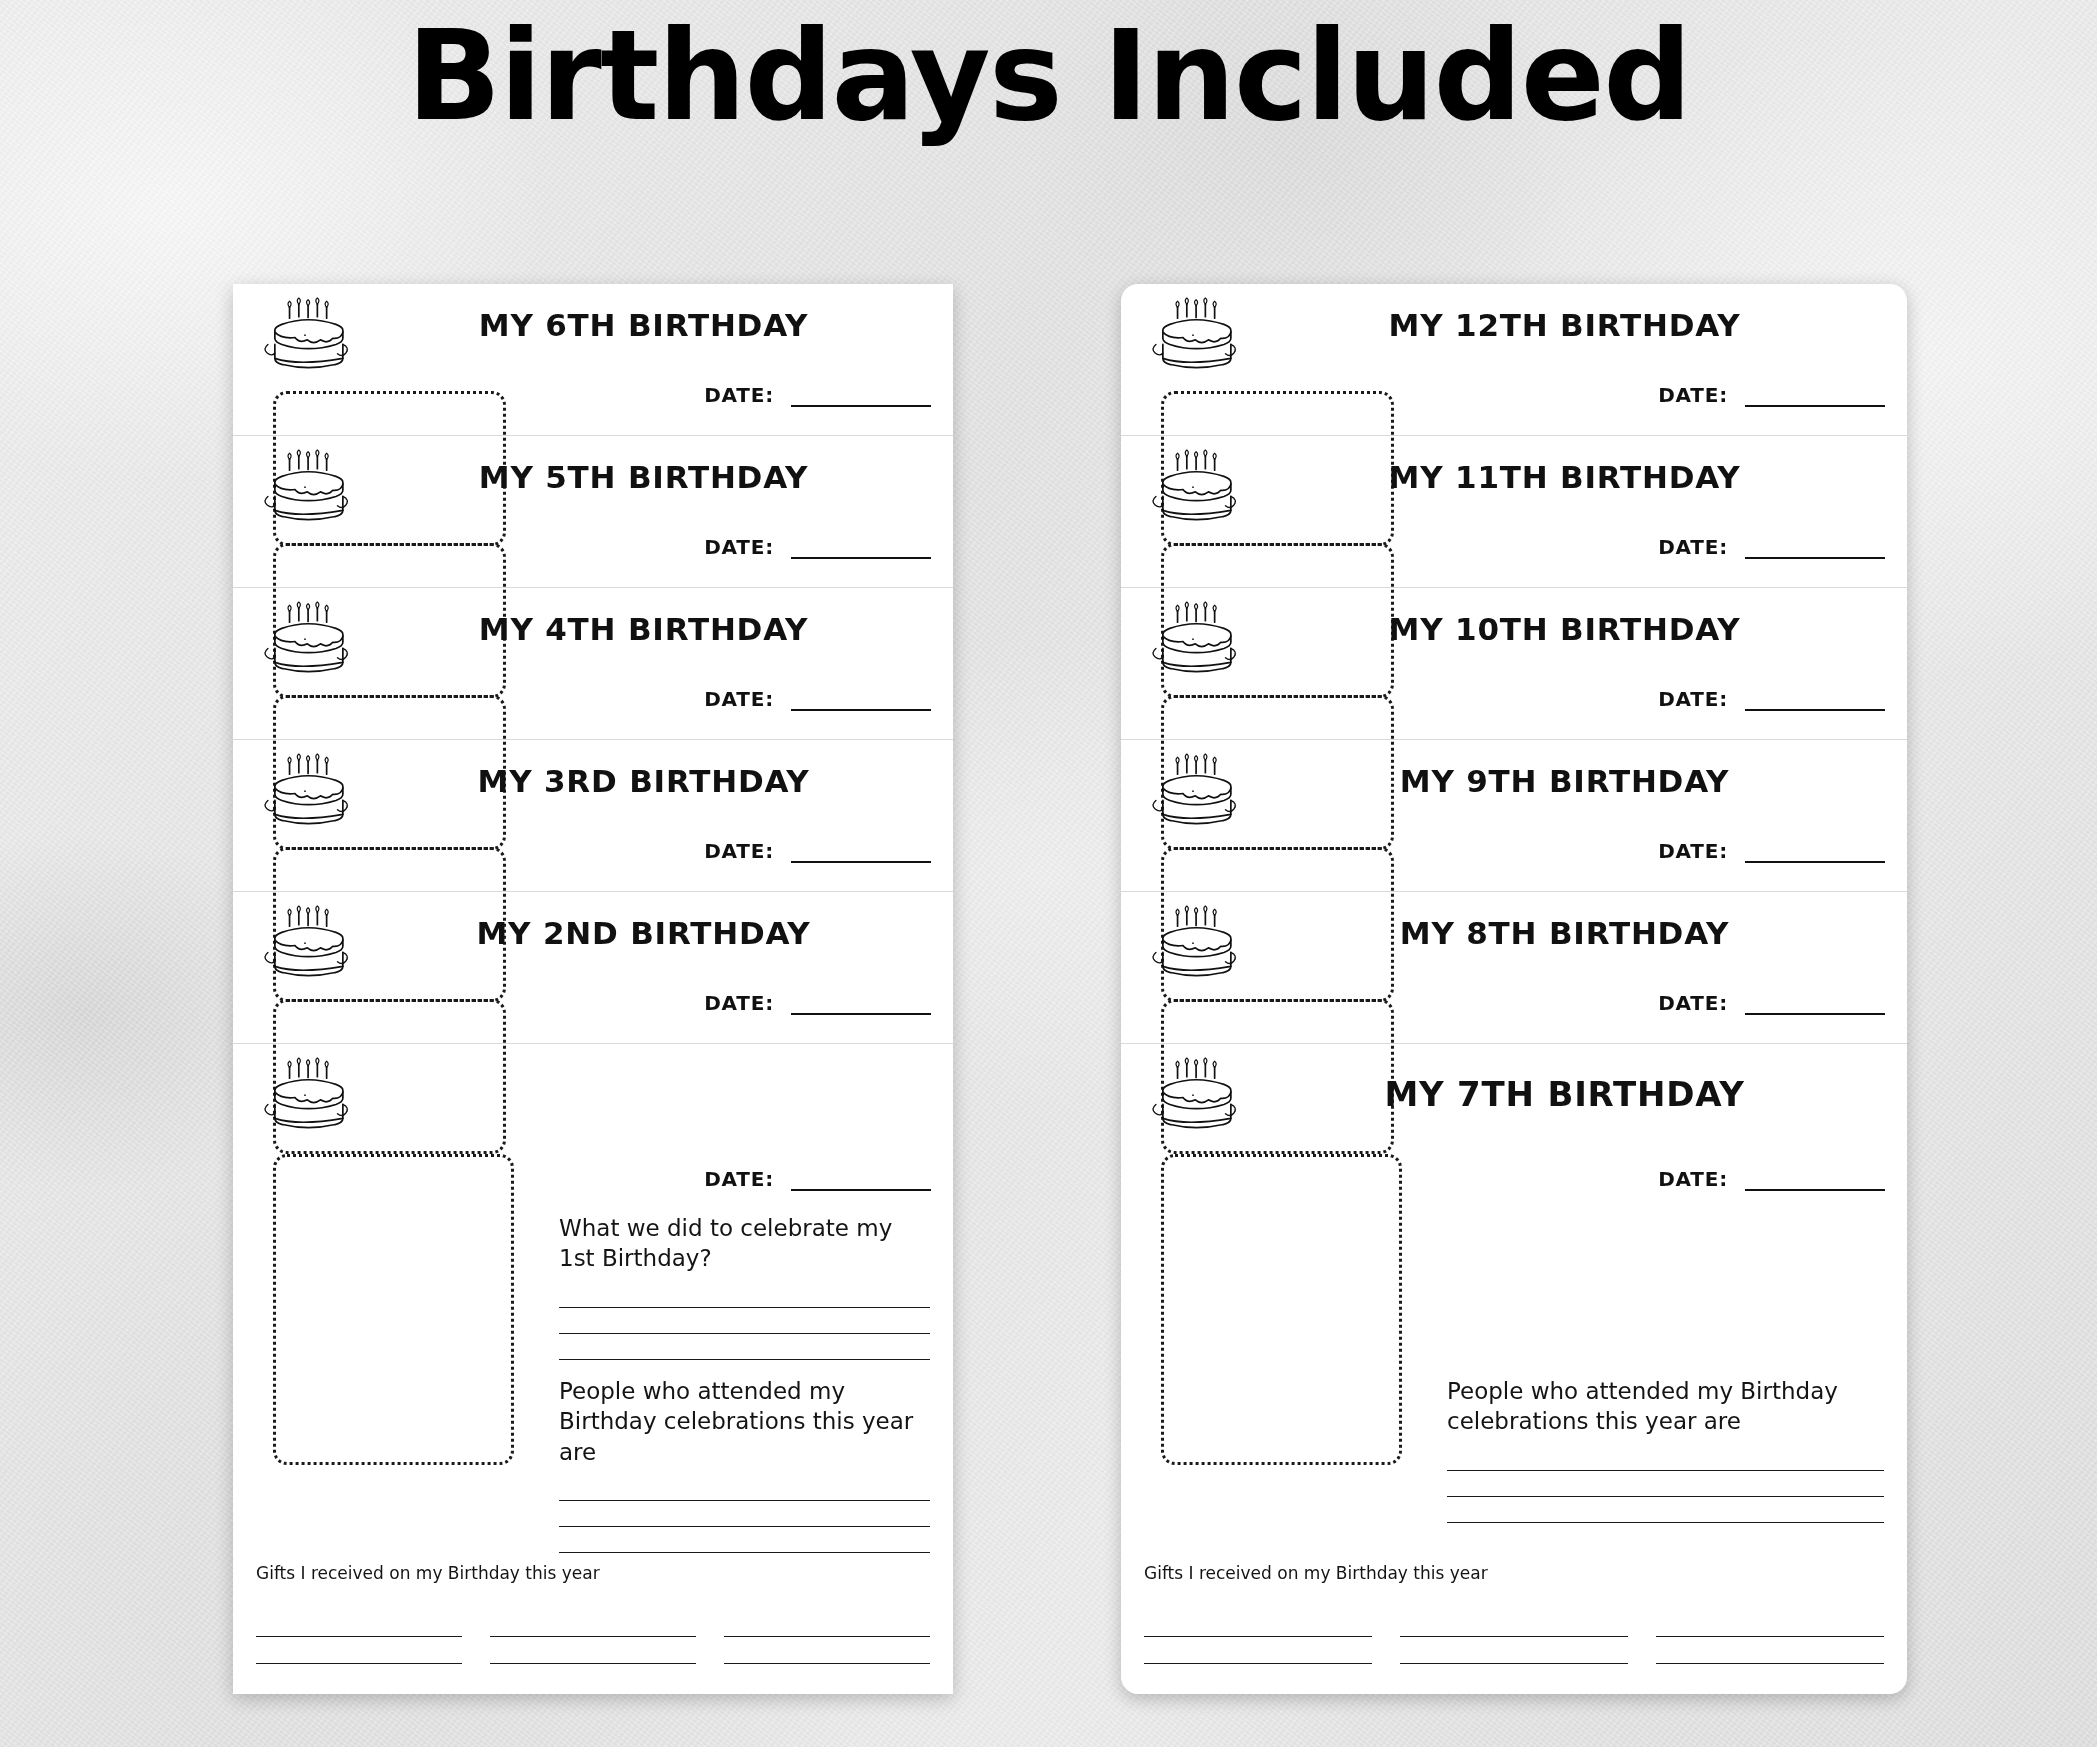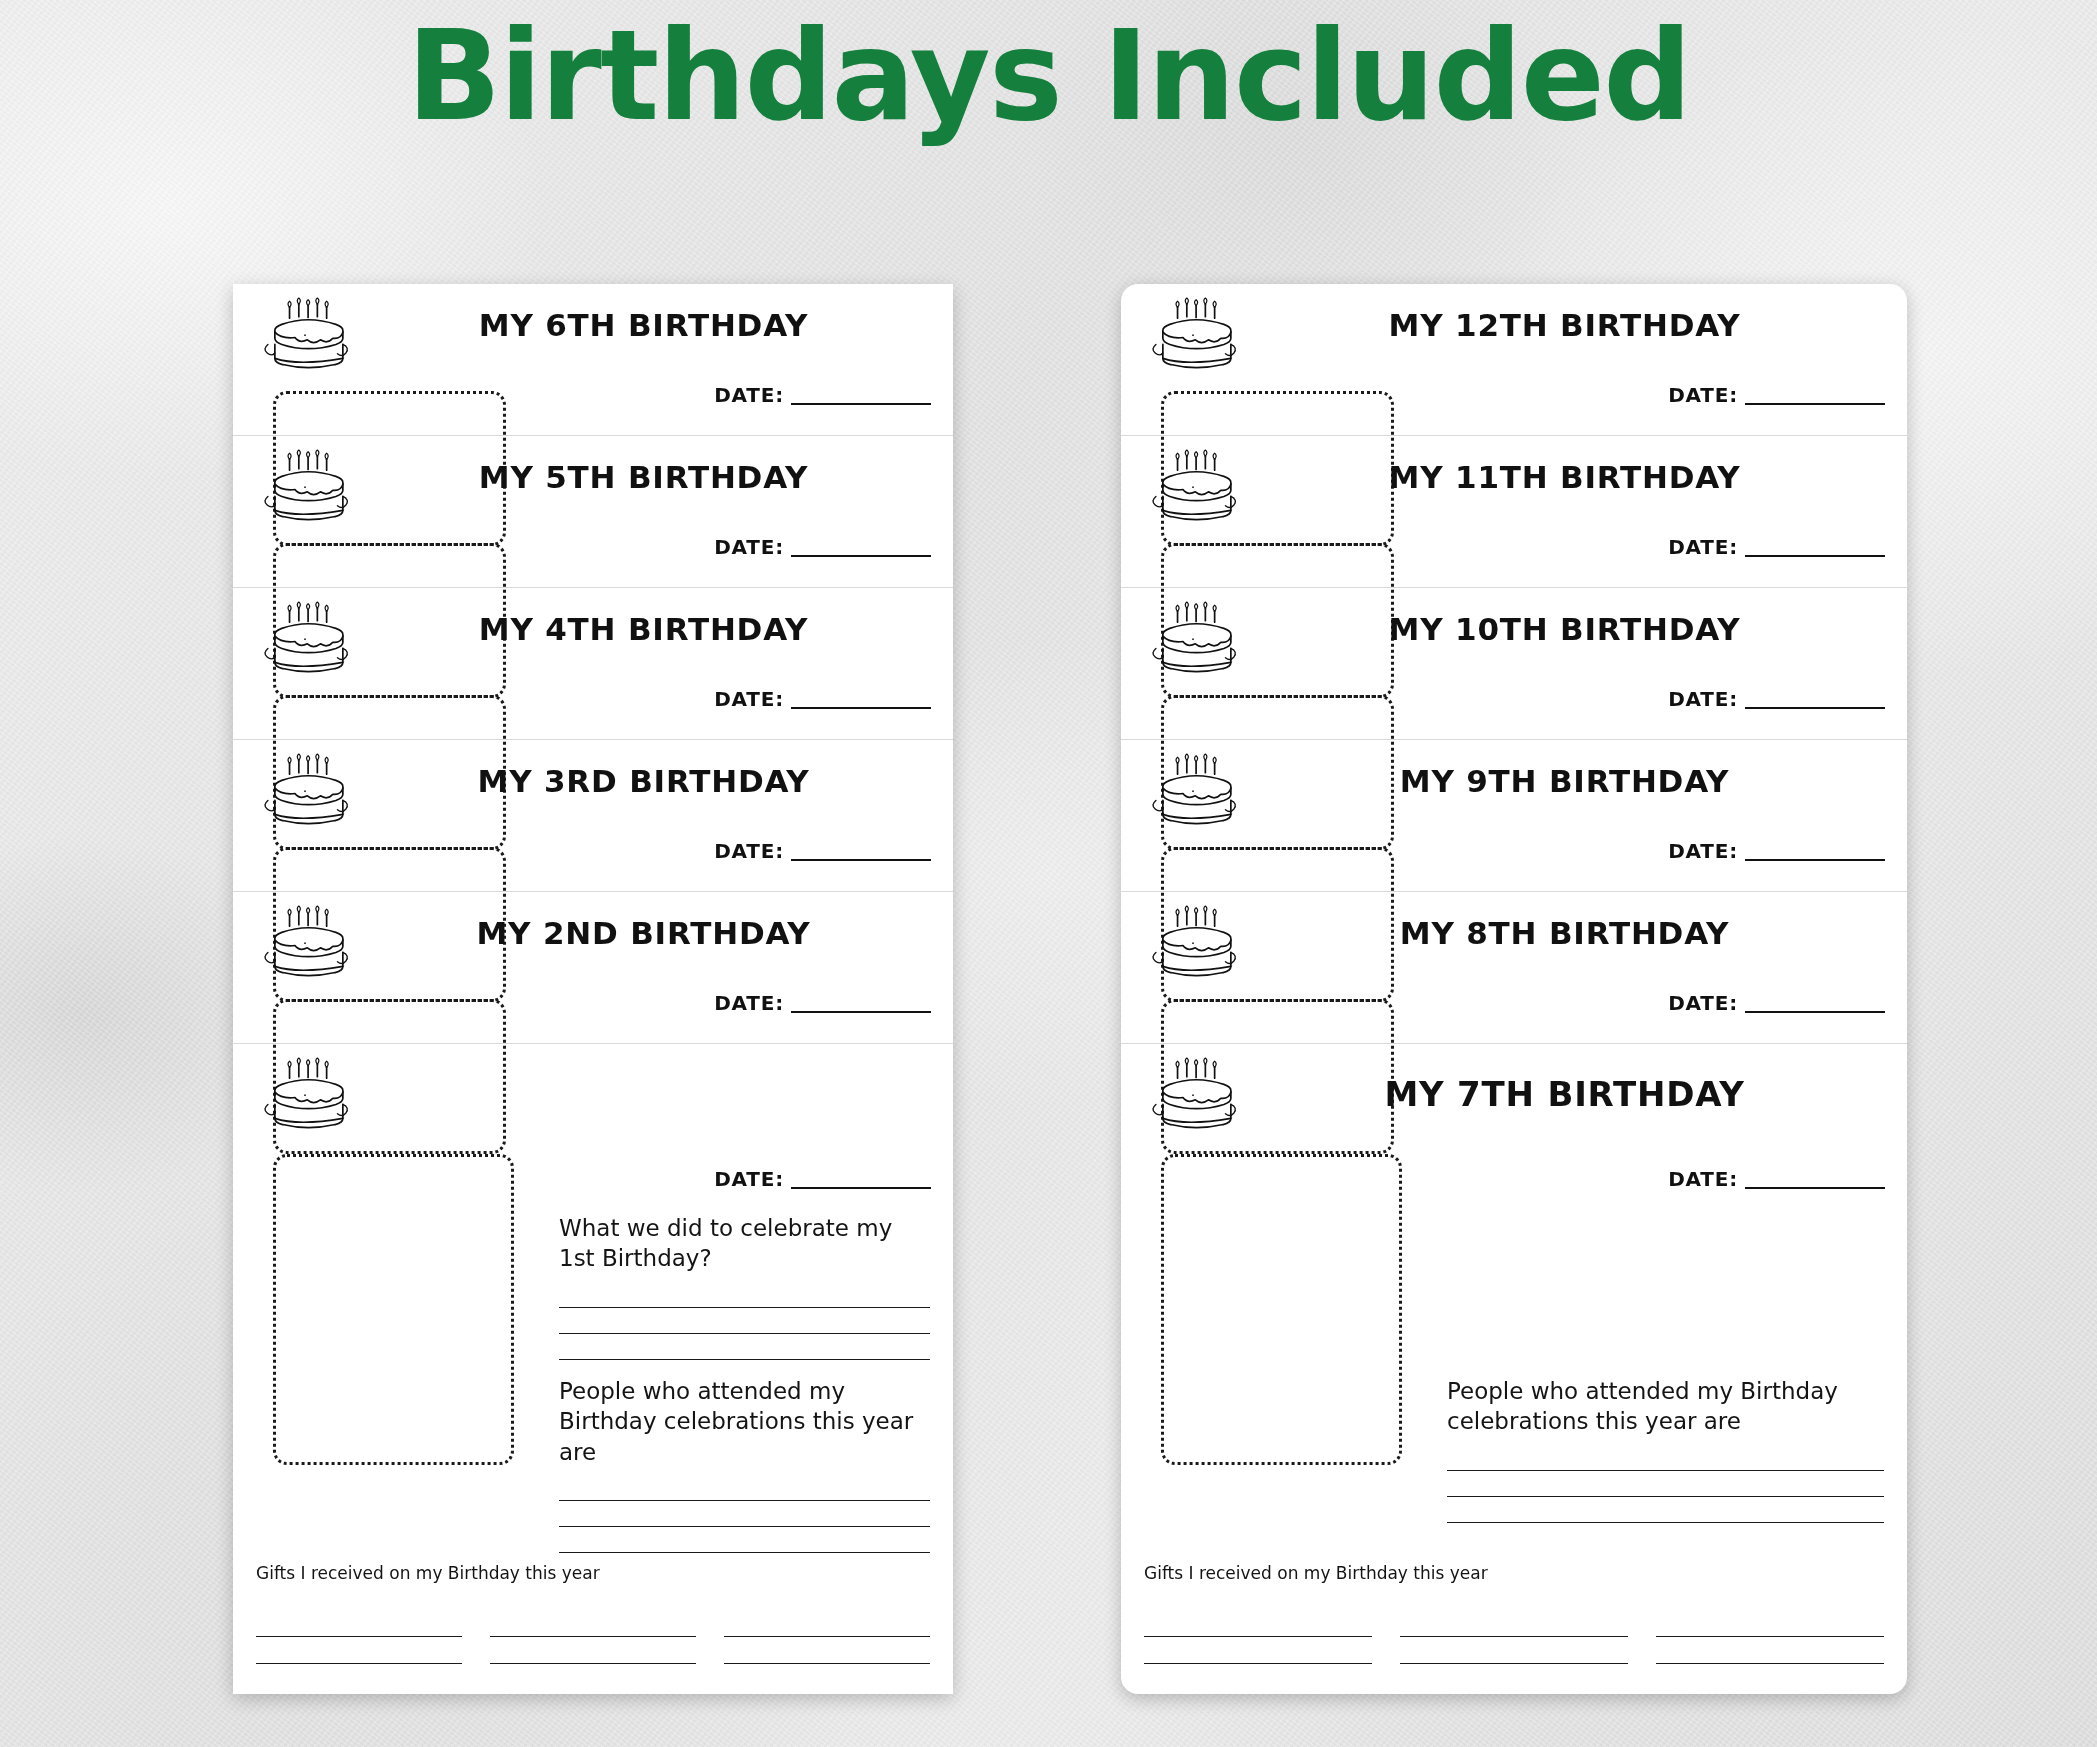--- a/index.html
+++ b/index.html
@@ -42,21 +42,21 @@
   #heading {
     position: absolute;
     top: 11px;
     left: 0;
     width: 100%;
     text-align: center;
     font-family: "DejaVu Sans", sans-serif;
     font-weight: bold;
     font-size: 124px;
     letter-spacing: -1.6px;
-    color: #15803d;
+    color: #000000;
     line-height: 1.05;
     white-space: nowrap;
   }
 
   .sheet {
     position: absolute;
     background: #ffffff;
     box-shadow: 0 4.7px 17px rgba(0,0,0,0.22);
     overflow: hidden;
   }
@@ -123,22 +123,22 @@
     top: 110px;
     width: 241px;
     height: 311px;
   }
 
   .date-row {
     position: absolute;
     right: 22px;
     top: 99px;
     display: flex;
-    align-items: center;
-    gap: 7px;
+    align-items: flex-end;
+    gap: 17px;
   }
   .card.big .date-row { top: 123px; }
   .date-label {
     font-family: "DejaVu Sans", sans-serif;
     font-weight: bold;
     font-size: 20px;
     letter-spacing: 0.8px;
     color: #111;
   }
   .date-line {

